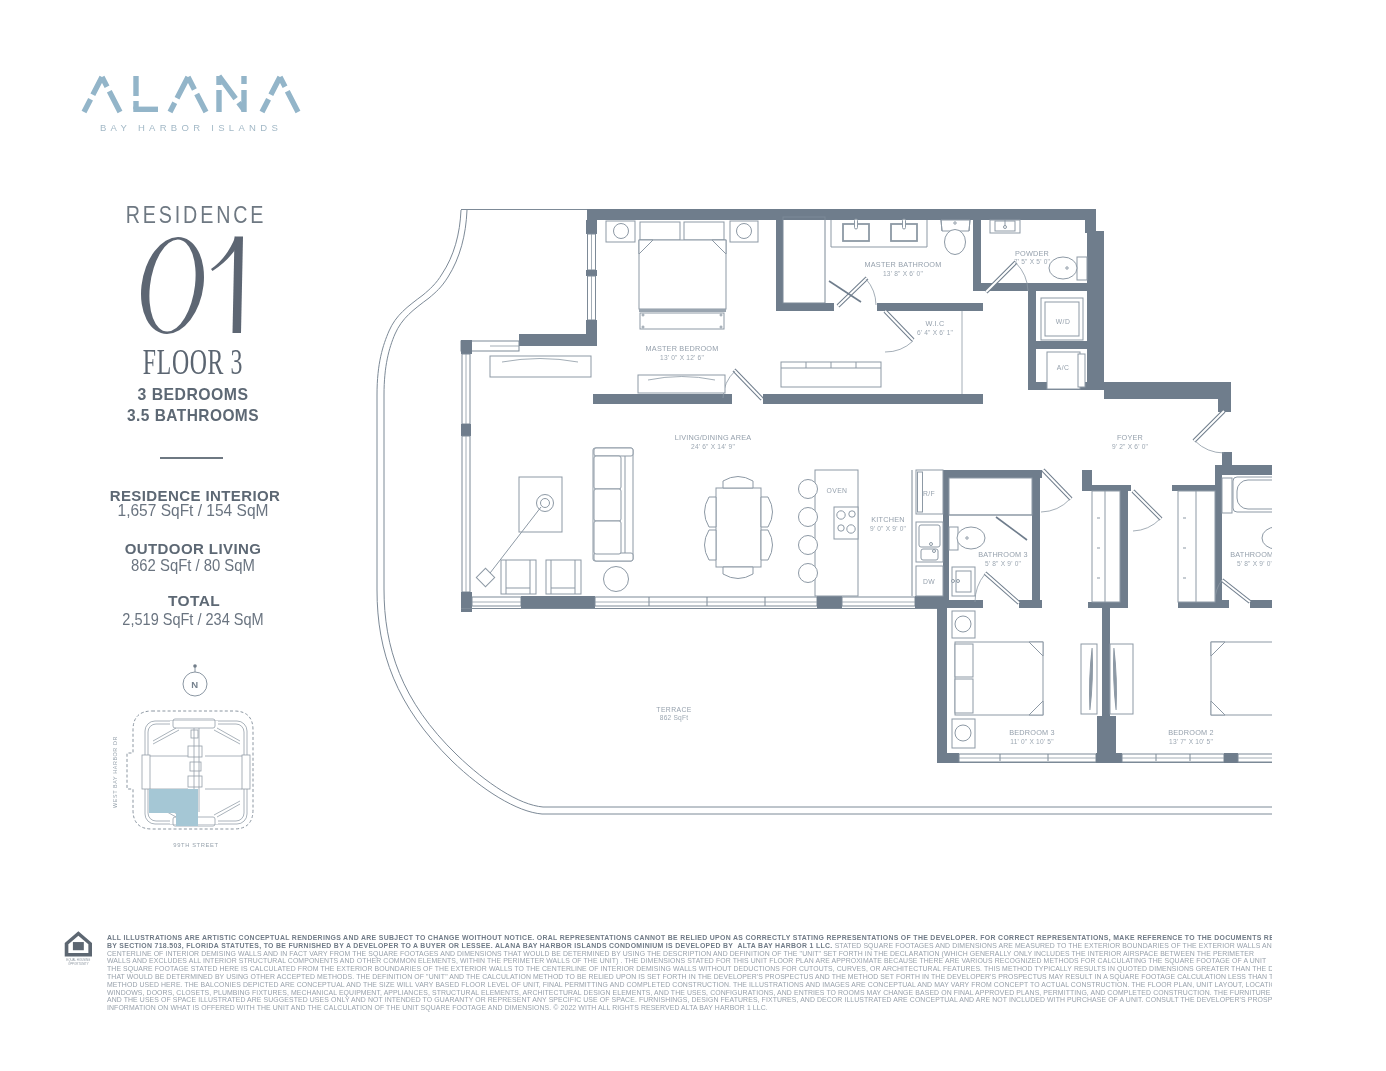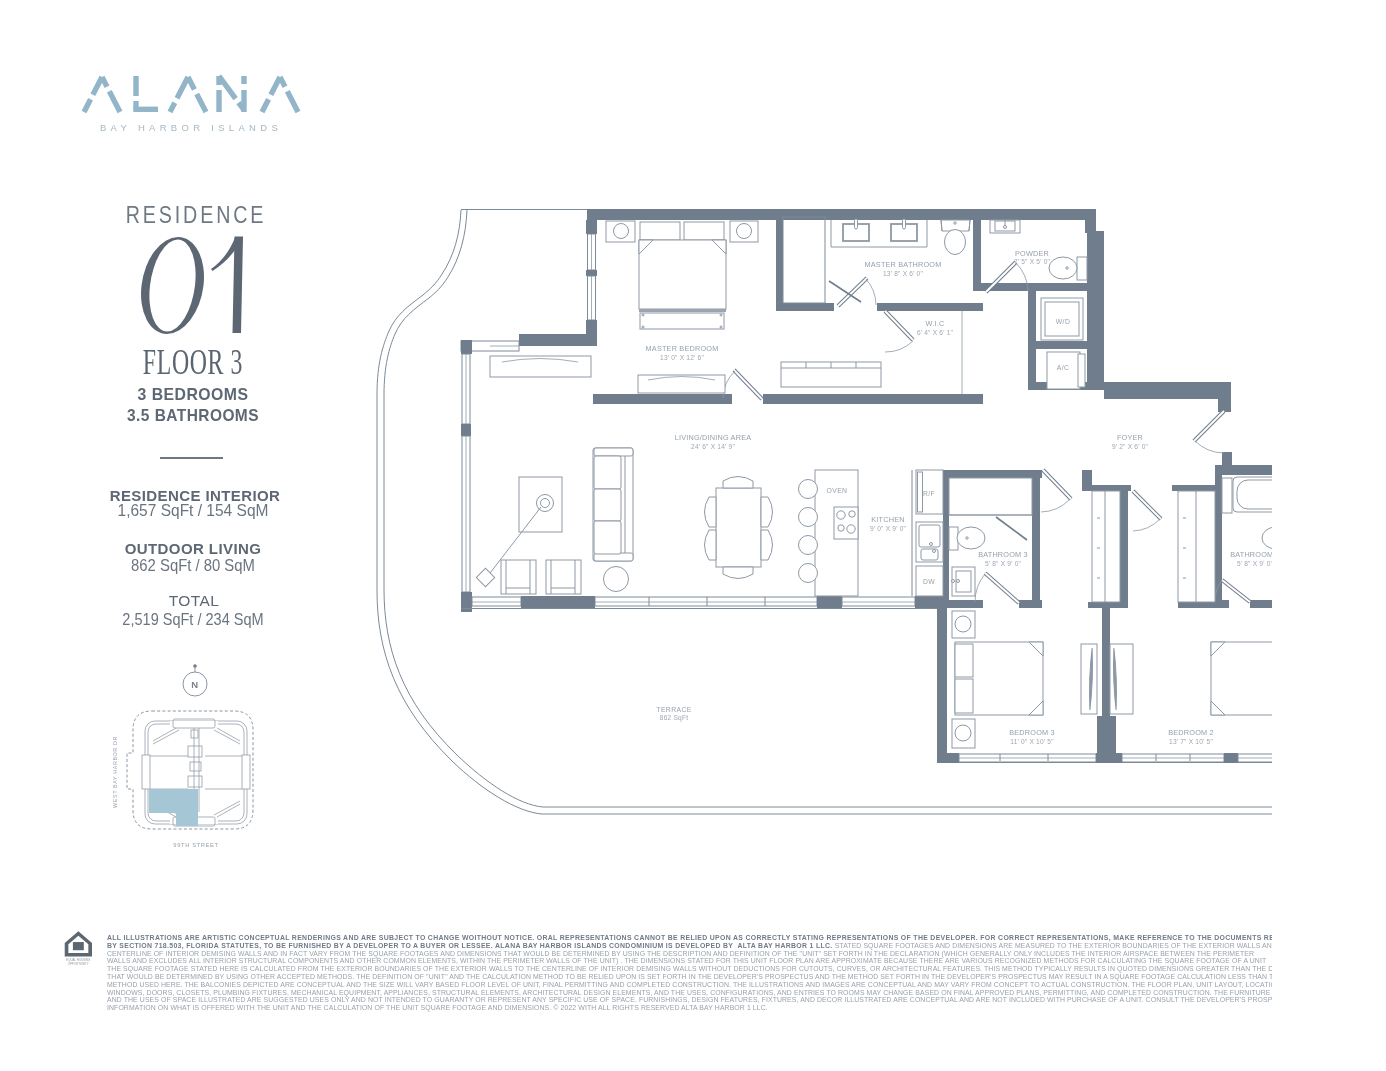--- a/index.html
+++ b/index.html
@@ -56,21 +56,21 @@
   <div class="abs" style="left:160px;top:457px;width:63px;height:2px;background:#6e7882;"></div>
 
   <div class="abs ctr" style="left:195px;top:487px;font-size:15.5px;font-weight:bold;letter-spacing:.4px;color:#5d6874;transform:translateX(-50%) scaleX(0.97);">RESIDENCE INTERIOR</div>
 
   <div class="abs ctr" style="left:193px;top:501px;font-size:16.5px;color:#6a7480;transform:translateX(-50%) scaleX(0.94);">1,657 SqFt / 154 SqM</div>
 
   <div class="abs ctr" style="left:193px;top:540px;font-size:15.5px;font-weight:bold;letter-spacing:.4px;color:#5d6874;transform:translateX(-50%) scaleX(0.97);">OUTDOOR LIVING</div>
 
   <div class="abs ctr" style="left:193px;top:556px;font-size:16.5px;color:#6a7480;transform:translateX(-50%) scaleX(0.9);">862 SqFt / 80 SqM</div>
 
-  <div class="abs ctr" style="left:194px;top:592px;font-size:15.5px;font-weight:normal;letter-spacing:.4px;color:#5d6874;">TOTAL</div>
+  <div class="abs ctr" style="left:194px;top:592px;font-size:15.5px;font-weight:bold;letter-spacing:.4px;color:#5d6874;">TOTAL</div>
 
   <div class="abs ctr" style="left:193px;top:610px;font-size:16.5px;color:#6a7480;transform:translateX(-50%) scaleX(0.88);">2,519 SqFt / 234 SqM</div>
 
   <svg id="plan" class="abs" style="left:0;top:0;" width="1386" height="1071" viewBox="0 0 1386 1071" font-family="Liberation Sans">
     <style>
       .wall{fill:#6f7d8c;}
       .tl{stroke:#7d8a97;stroke-width:1;fill:none;}
       .tl2{stroke:#8d99a5;stroke-width:0.8;fill:none;}
       .fw{stroke:#7d8a97;stroke-width:1;fill:#ffffff;}
       .fx{stroke:#8d99a5;stroke-width:1;fill:#ffffff;}

